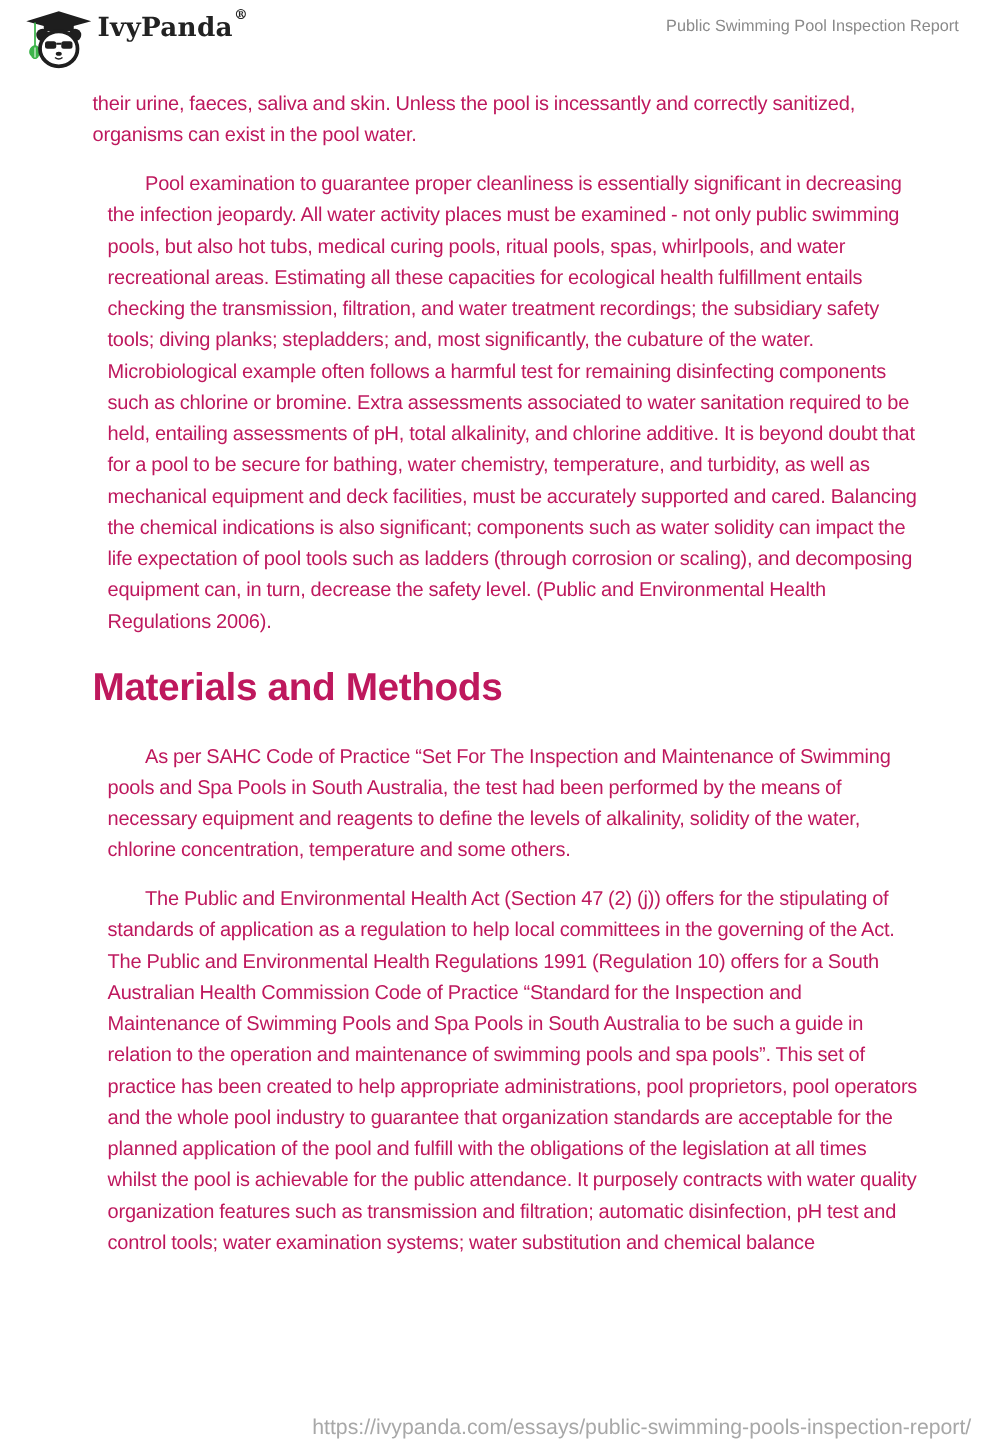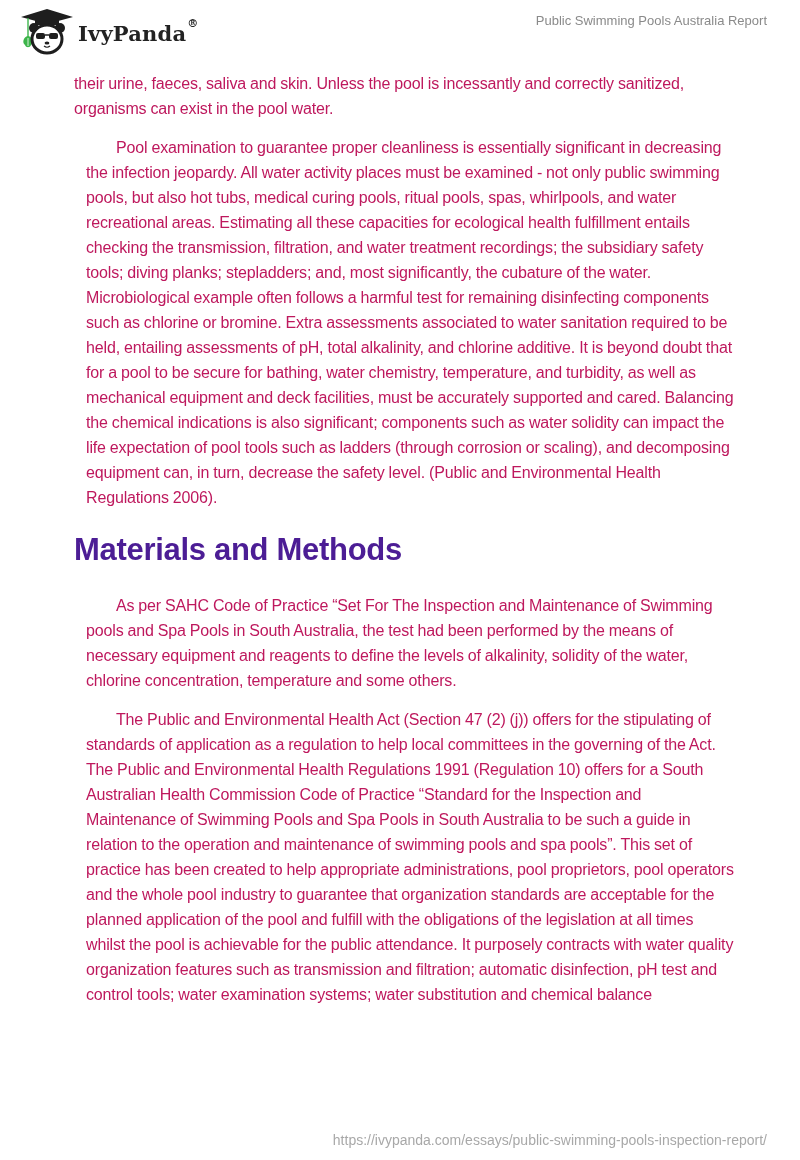--- a/index.html
+++ b/index.html
@@ -19,21 +19,21 @@
       position: absolute;
       left: 0; top: 0;
       width: 800px;
       height: 60px;
     }
     .logo {
       position: absolute;
       left: 18px;
       top: 7px;
       display: flex;
-      align-items: center;
+      align-items: flex-start;
       height: 48px;
     }
     .logo-icon {
       width: 58px;
       height: 48px;
     }
     .logo-text {
       font-family: "DejaVu Serif", "Liberation Serif", serif;
       font-weight: bold;
       font-size: 21px;
@@ -71,30 +71,30 @@
       letter-spacing: -0.15px;
       word-spacing: -0.3px;
     }
     .para.indent {
       text-indent: 30px;
       margin-left: 12px;
     }
     .heading {
       font-size: 31px;
       font-weight: bold;
-      color: #4c1d95;
+      color: #be185d;
       margin: 22px 0 25px 0;
       line-height: 36px;
       letter-spacing: -0.3px;
     }
     .footer-url {
       position: absolute;
-      right: 33px;
+      right: 23px;
       top: 1132px;
-      font-size: 14px;
+      font-size: 17px;
       color: #a8a8a8;
       text-decoration: none;
     }
   </style>
 </head>
 <body>
 
 <div class="header">
   <div class="logo">
     <svg class="logo-icon" viewBox="0 0 58 48" xmlns="http://www.w3.org/2000/svg">
@@ -114,21 +114,21 @@
 
       <rect x="18" y="26" width="9" height="6" rx="2" fill="#1e1e1e"></rect>
       <rect x="31" y="26" width="9" height="6" rx="2" fill="#1e1e1e"></rect>
       <line x1="27" y1="28" x2="31" y2="28" stroke="#1e1e1e" stroke-width="1.5"></line>
 
       <ellipse cx="29" cy="36" rx="2.4" ry="1.6" fill="#1e1e1e"></ellipse>
       <path d="M26 39 Q29 41.5 32 39" fill="none" stroke="#1e1e1e" stroke-width="1.2"></path>
     </svg>
     <span class="logo-text"><span>IvyPanda</span><span class="logo-reg">®</span></span>
   </div>
-  <div class="header-title">Public Swimming Pools Australia Report</div>
+  <div class="header-title">Public Swimming Pool Inspection Report</div>
 </div>
 
 <div class="content">
   <p class="para">their urine, faeces, saliva and skin. Unless the pool is incessantly and correctly sanitized, organisms can exist in the pool water.</p>
   <p class="para indent">Pool examination to guarantee proper cleanliness is essentially significant in decreasing the infection jeopardy. All water activity places must be examined - not only public swimming pools, but also hot tubs, medical curing pools, ritual pools, spas, whirlpools, and water recreational areas. Estimating all these capacities for ecological health fulfillment entails checking the transmission, filtration, and water treatment recordings; the subsidiary safety tools; diving planks; stepladders; and, most significantly, the cubature of the water. Microbiological example often follows a harmful test for remaining disinfecting components such as chlorine or bromine. Extra assessments associated to water sanitation required to be held, entailing assessments of pH, total alkalinity, and chlorine additive. It is beyond doubt that for a pool to be secure for bathing, water chemistry, temperature, and turbidity, as well as mechanical equipment and deck facilities, must be accurately supported and cared. Balancing the chemical indications is also significant; components such as water solidity can impact the life expectation of pool tools such as ladders (through corrosion or scaling), and decomposing equipment can, in turn, decrease the safety level. (Public and Environmental Health Regulations 2006).</p>
 
   <h2 class="heading">Materials and Methods</h2>
 
   <p class="para indent">As per SAHC Code of Practice “Set For The Inspection and Maintenance of Swimming pools and Spa Pools in South Australia, the test had been performed by the means of necessary equipment and reagents to define the levels of alkalinity, solidity of the water, chlorine concentration, temperature and some others.</p>
   <p class="para indent">The Public and Environmental Health Act (Section 47 (2) (j)) offers for the stipulating of standards of application as a regulation to help local committees in the governing of the Act. The Public and Environmental Health Regulations 1991 (Regulation 10) offers for a South Australian Health Commission Code of Practice “Standard for the Inspection and Maintenance of Swimming Pools and Spa Pools in South Australia to be such a guide in relation to the operation and maintenance of swimming pools and spa pools”. This set of practice has been created to help appropriate administrations, pool proprietors, pool operators and the whole pool industry to guarantee that organization standards are acceptable for the planned application of the pool and fulfill with the obligations of the legislation at all times whilst the pool is achievable for the public attendance. It purposely contracts with water quality organization features such as transmission and filtration; automatic disinfection, pH test and control tools; water examination systems; water substitution and chemical balance</p>

